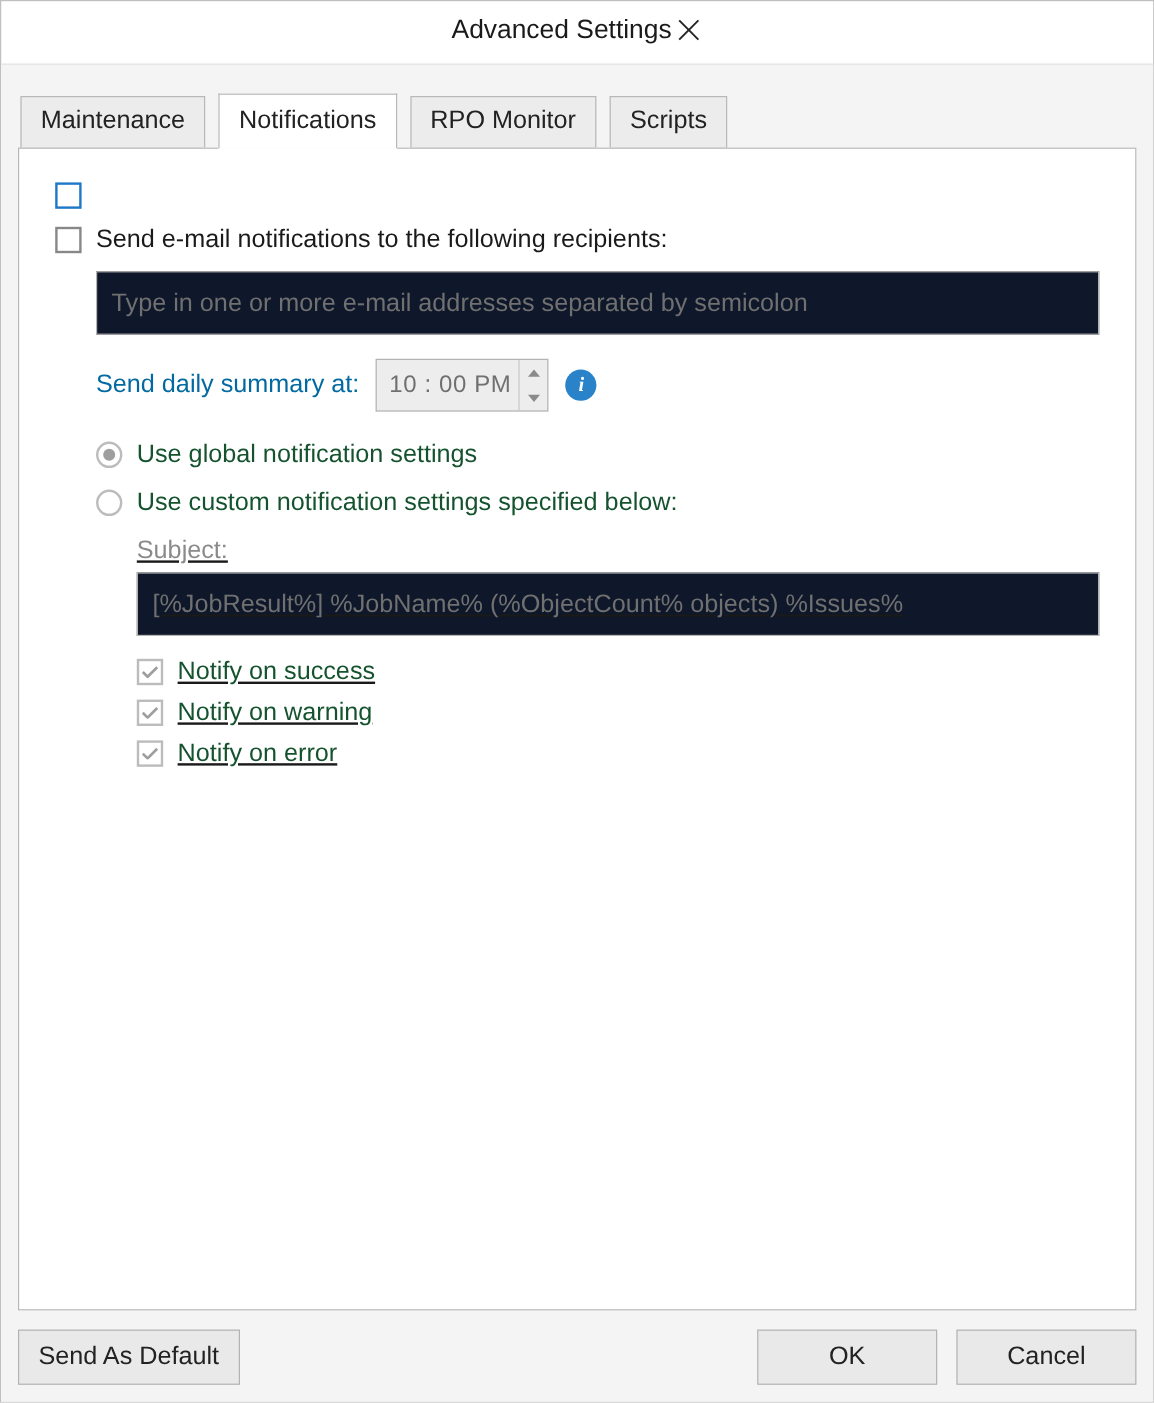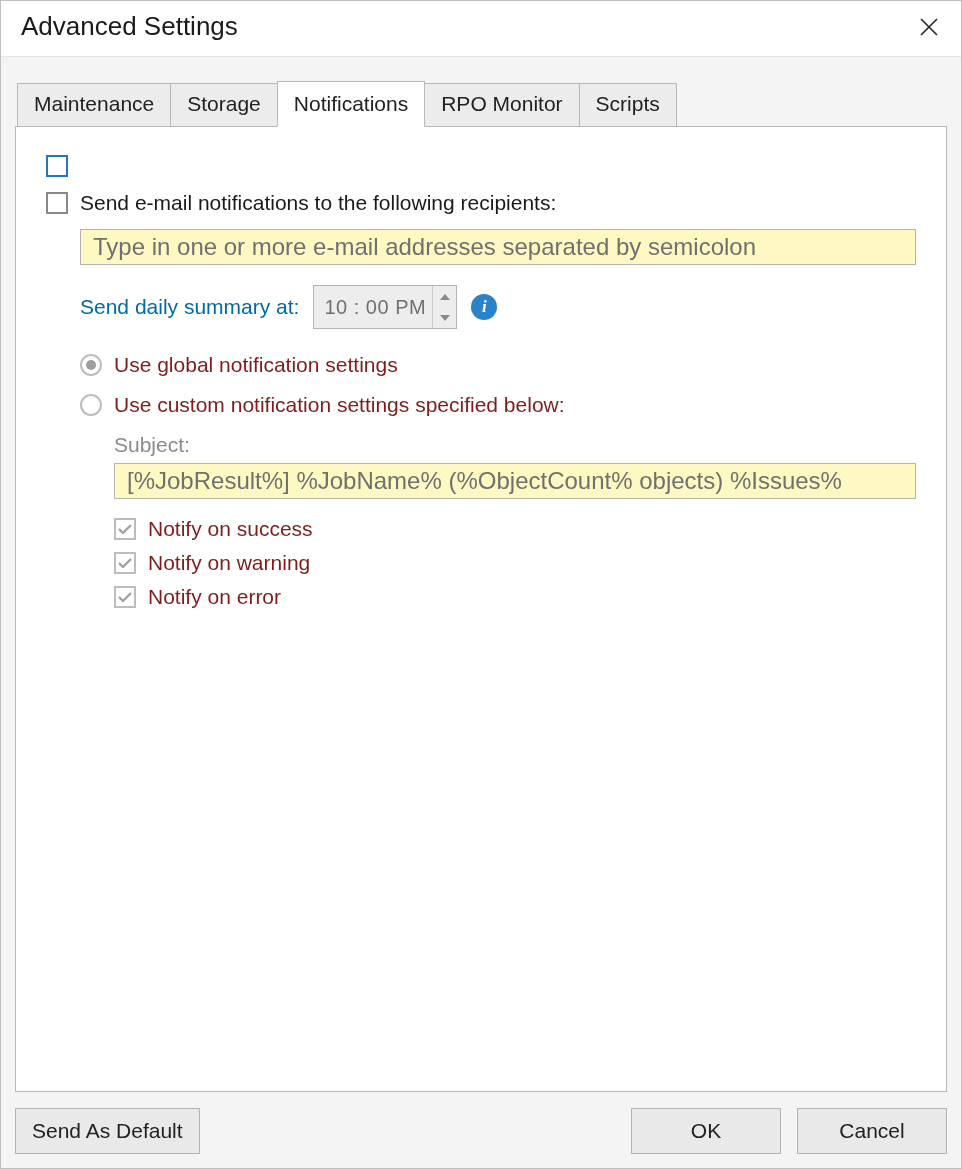--- a/index.html
+++ b/index.html
@@ -17,23 +17,23 @@
     width: 962px;
     height: 1169px;
     border: 1px solid #bfbfbf;
     background: #fff;
     display: flex;
     flex-direction: column;
   }
   .titlebar {
     display: flex;
     align-items: center;
-    justify-content: space-between;
+    justify-content: center;
     padding: 10px 18px 14px 20px;
-    font-size: 26px;
+    font-size: 22px;
   }
   .close-x {
     width: 28px;
     height: 28px;
     display: flex;
     align-items: center;
     justify-content: center;
     cursor: pointer;
   }
   .close-x svg { width: 20px; height: 20px; stroke: #222; stroke-width: 1.6; }
@@ -44,21 +44,21 @@
     border-top: 1px solid #e3e3e3;
     padding: 24px 14px 14px 14px;
     display: flex;
     flex-direction: column;
   }
 
   
   .tabstrip {
     display: flex;
     align-items: flex-end;
-    gap: 0;
+    gap: 12px;
     margin-left: 2px;
   }
   .tab {
     border: 1px solid #b8b8b8;
     background: #ececec;
     padding: 8px 16px 10px 16px;
     font-size: 21px;
     color: #222;
     position: relative;
     margin-right: -1px;
@@ -102,32 +102,32 @@
   .chk.disabled { border-color: #bcbcbc; }
   .chk .tick {
     display: none;
     width: 14px; height: 10px;
   }
   .chk.checked .tick { display: block; }
   .chk .tick path { stroke: #1f77c9; stroke-width: 2.2; fill: none; }
   .chk.disabled .tick path { stroke: #9e9e9e; }
 
   .lbl { font-size: 21px; }
-  .lbl.muted, .muted { color: #7f1d1d; }
+  .lbl.muted, .muted { color: #14532d; }
 
   .indent-1 { margin-left: 34px; }
-  .indent-2 { margin-left: 68px; }
+  .indent-2 { margin-left: 68px; text-decoration: underline; }
 
   .textfield {
     width: 100%;
-    height: 36px;
+    height: 53px;
     border: 1px solid #b3b3b3;
-    background: #fef9c3;
+    background: #0f172a;
     padding: 0 12px;
-    font-size: 24px;
+    font-size: 21px;
     color: #707070;
     display: flex;
     align-items: center;
   }
 
   .summary-row {
     display: flex;
     align-items: center;
     gap: 14px;
     margin-top: 20px;
@@ -248,21 +248,20 @@
         <line x1="2" y1="2" x2="18" y2="18"></line>
         <line x1="18" y1="2" x2="2" y2="18"></line>
       </svg>
     </div>
   </div>
 
   <div class="client">
 
     <div class="tabstrip">
       <div class="tab">Maintenance</div>
-      <div class="tab">Storage</div>
       <div class="tab active">Notifications</div>
       <div class="tab">RPO Monitor</div>
       <div class="tab">Scripts</div>
     </div>
 
     <div class="tabpage">
 
       <div class="row opt-row">
         <span class="chk blue">
           

